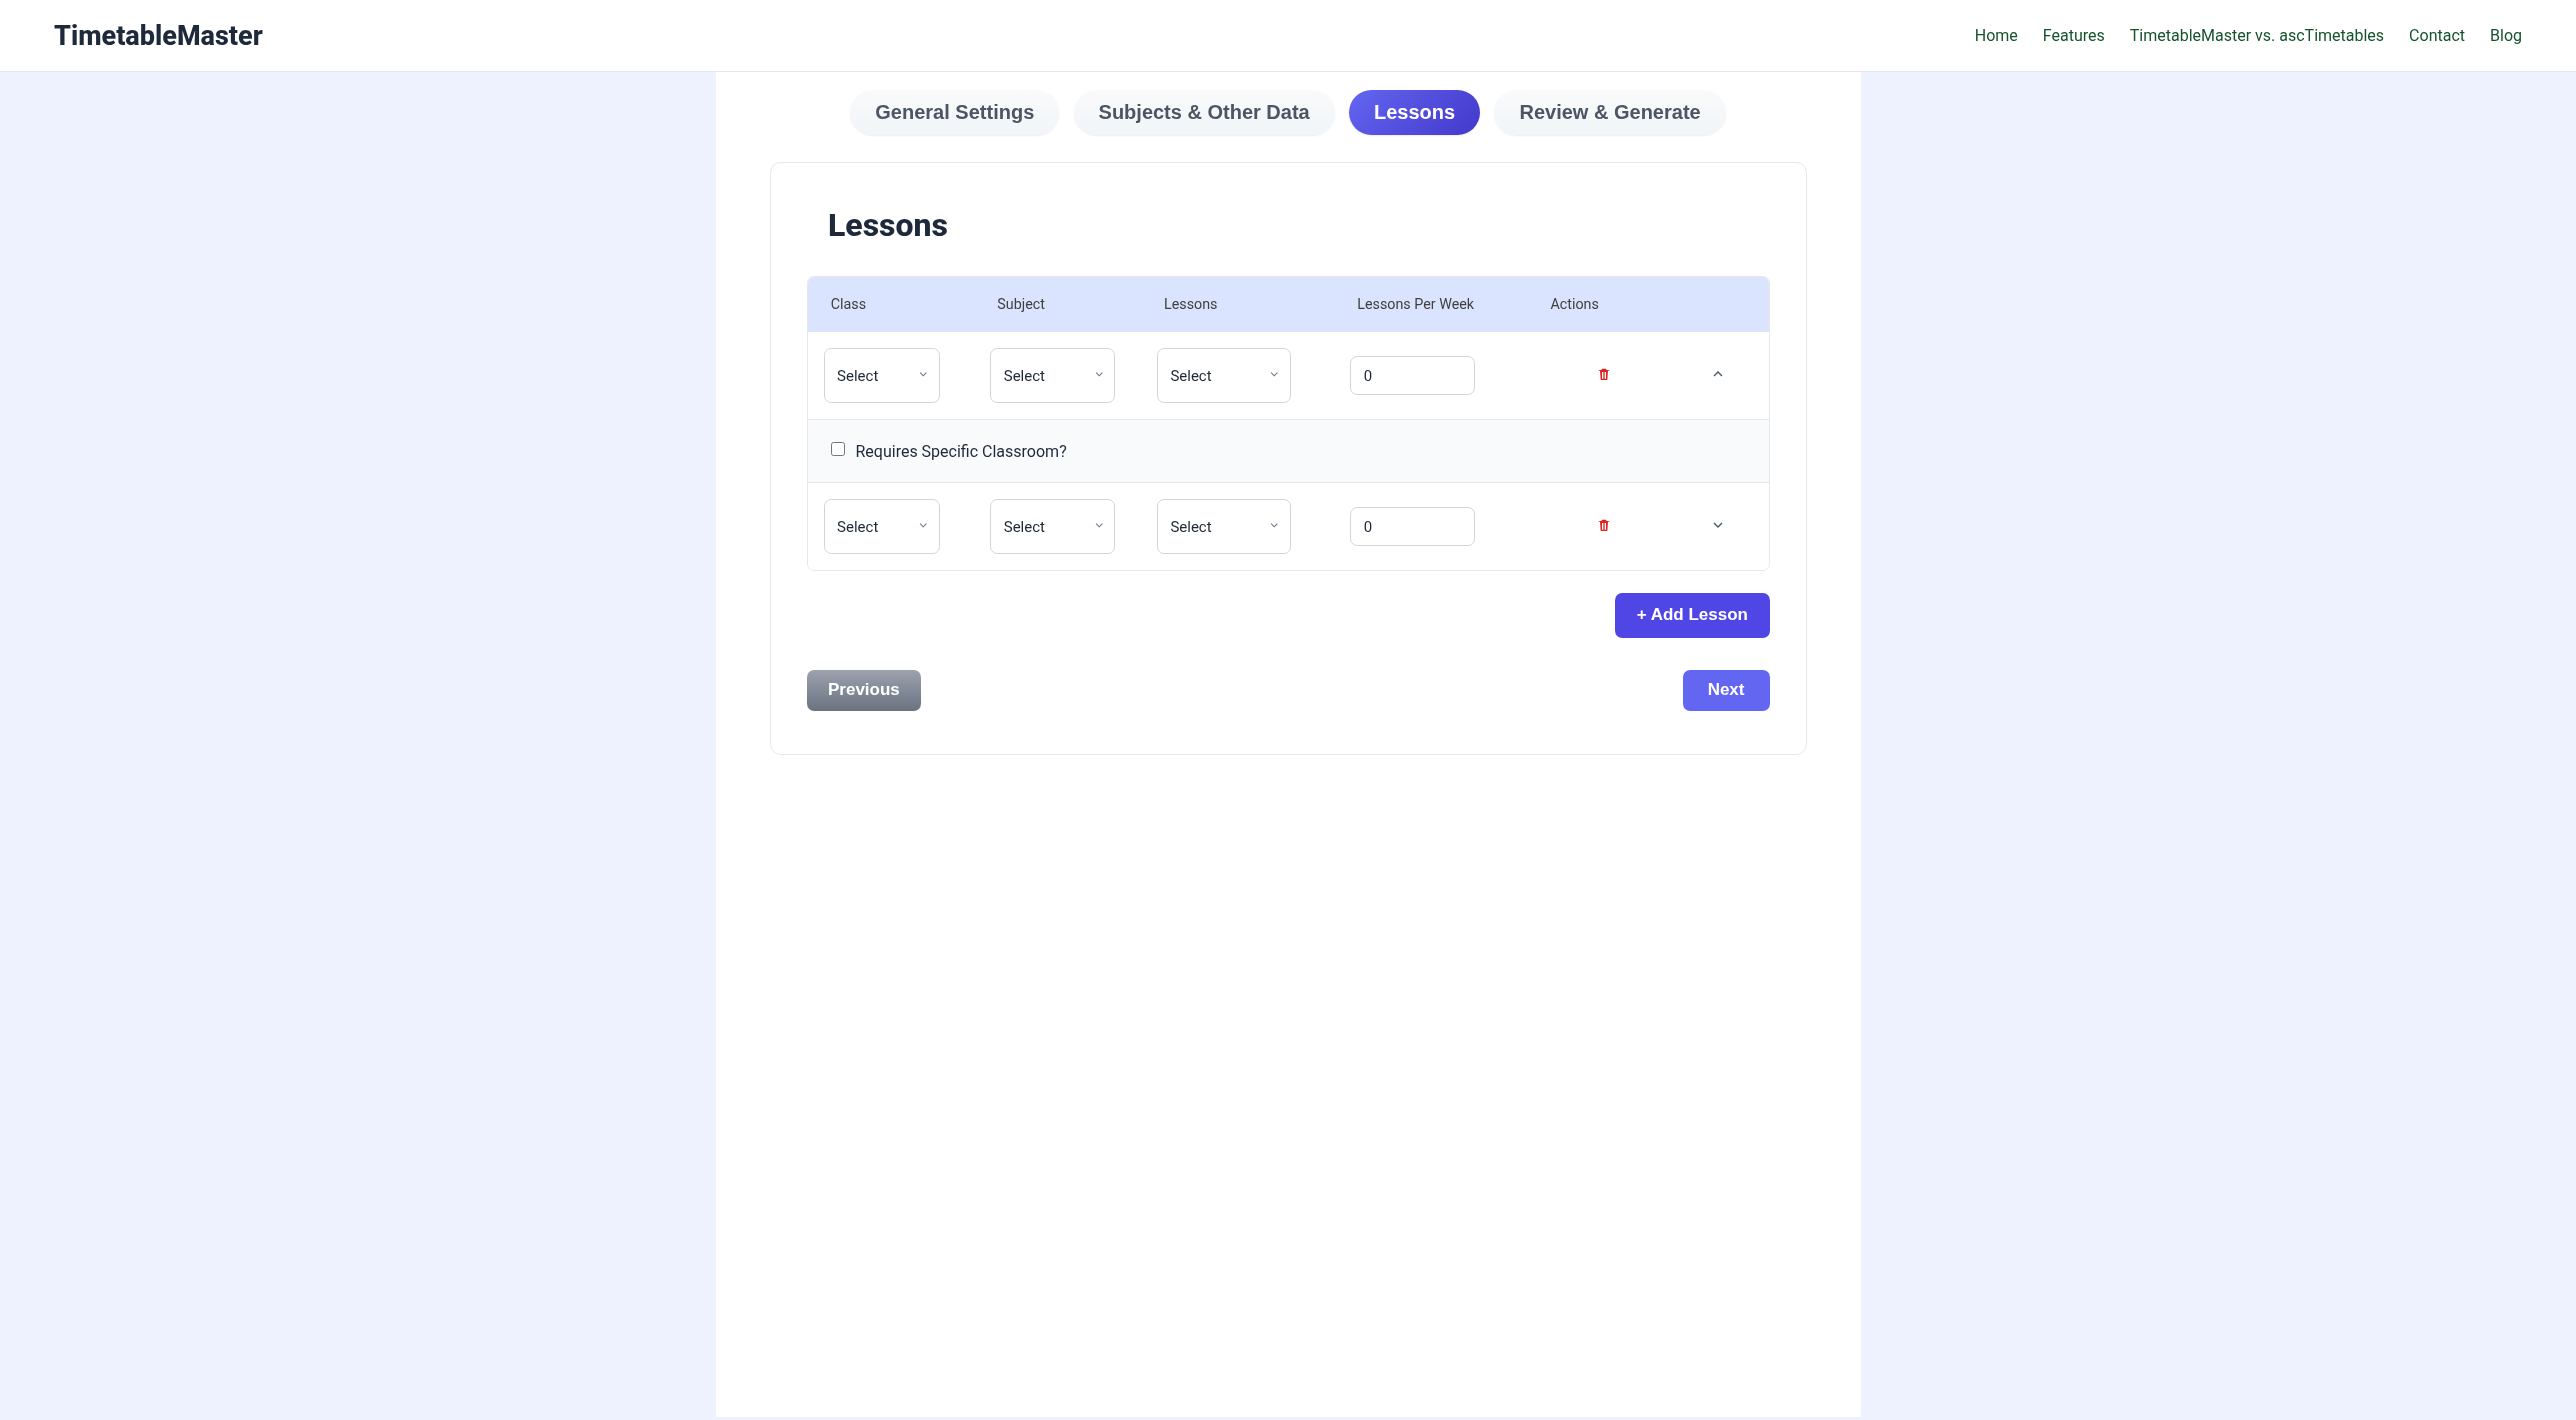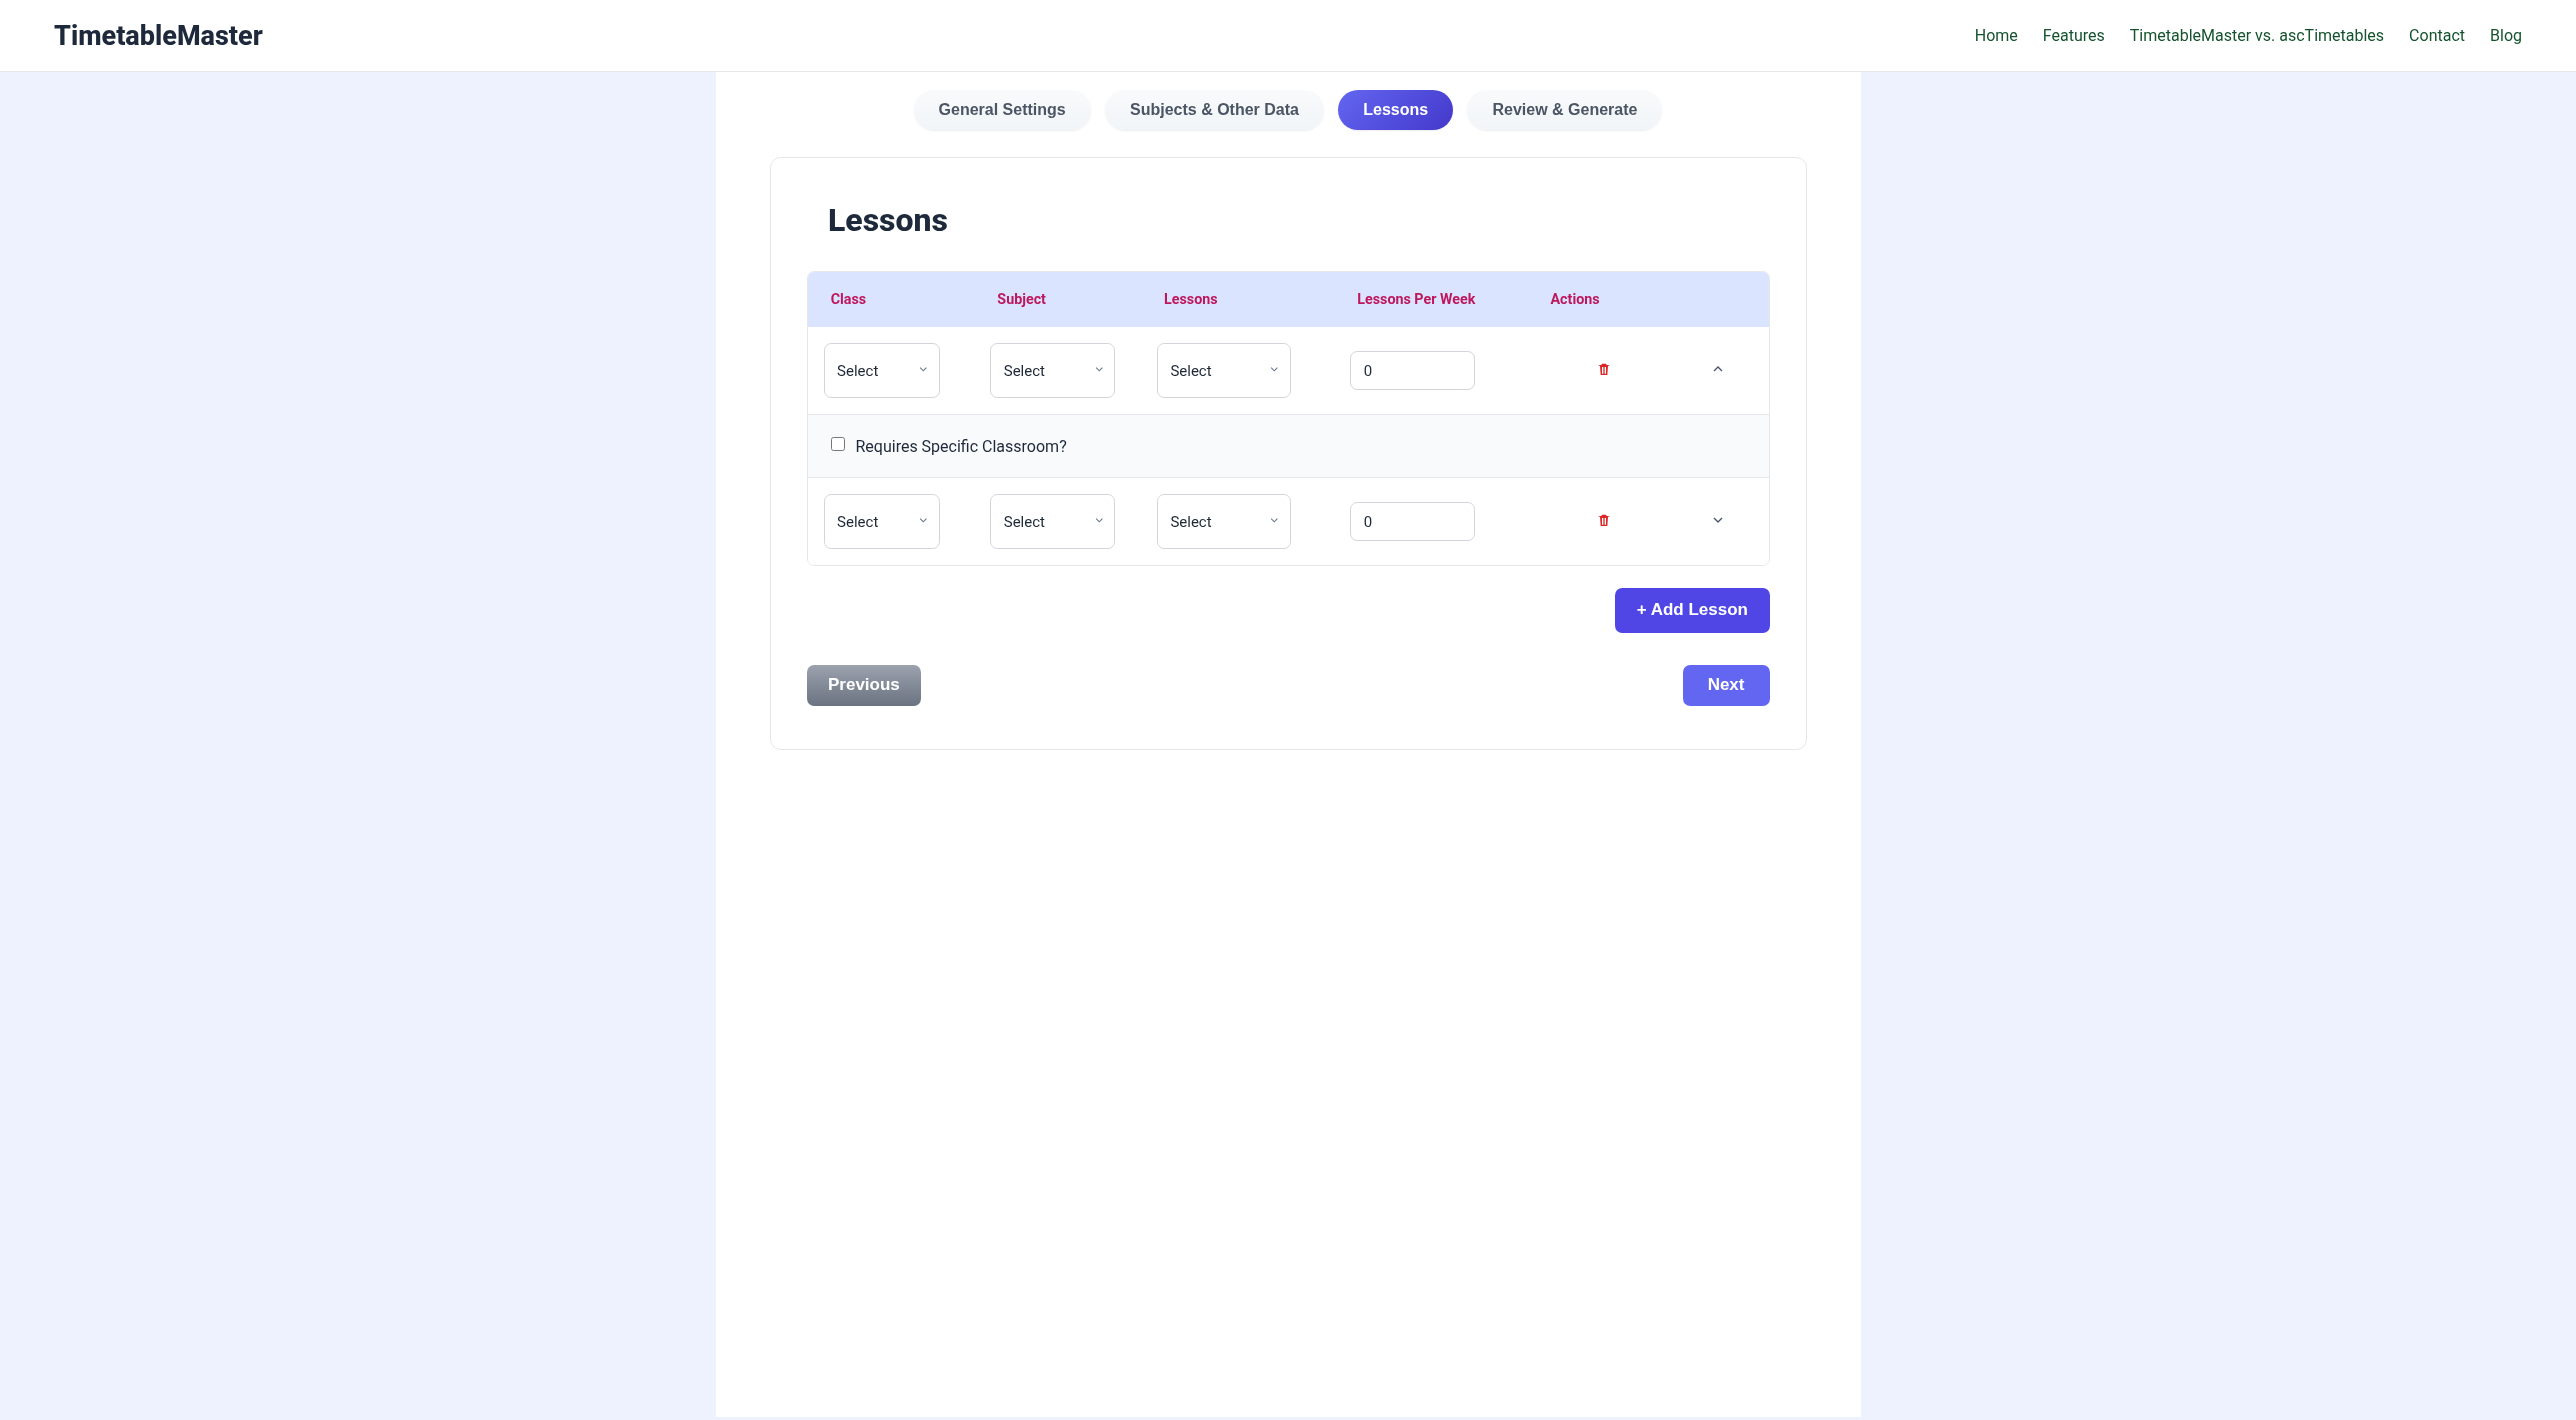--- a/index.html
+++ b/index.html
@@ -41,21 +41,21 @@
     .tabs-row {
       display: flex;
       justify-content: center;
       gap: 14.3px;
       padding: 0 18px 27px;
     }
     .tab-pill {
       border: none;
       background: linear-gradient(to bottom, #f9fafb, #f1f5f9);
       color: #4b5563;
-      font-size: 16px;
+      font-size: 20px;
       font-weight: 600;
       padding: 10.7px 25px;
       border-radius: 894px;
       cursor: pointer;
       box-shadow: 0 0.9px 1.8px rgba(0,0,0,0.08);
     }
     .tab-pill.active {
       background: linear-gradient(135deg, #6366f1, #4338ca);
       color: #ffffff;
     }
@@ -80,22 +80,22 @@
     }
     .thead-row {
       background: #dbe4ff;
       display: grid;
       grid-template-columns: 1.2fr 1.2fr 1.4fr 1.4fr 1fr 0.6fr;
       padding: 19.7px 10.7px;
       gap: 7.2px;
     }
     .th {
       font-size: 14.3px;
-      font-weight: 700;
-      color: #be185d;
+      font-weight: 400;
+      color: #404040;
       padding-left: 12.5px;
     }
     .tbody-row {
       display: grid;
       grid-template-columns: 1.2fr 1.2fr 1.4fr 1.4fr 1fr 0.6fr;
       padding: 16px 10.7px;
       gap: 7.2px;
       align-items: center;
       border-bottom: 0.9px solid #e5e7eb;
       background: #ffffff;

